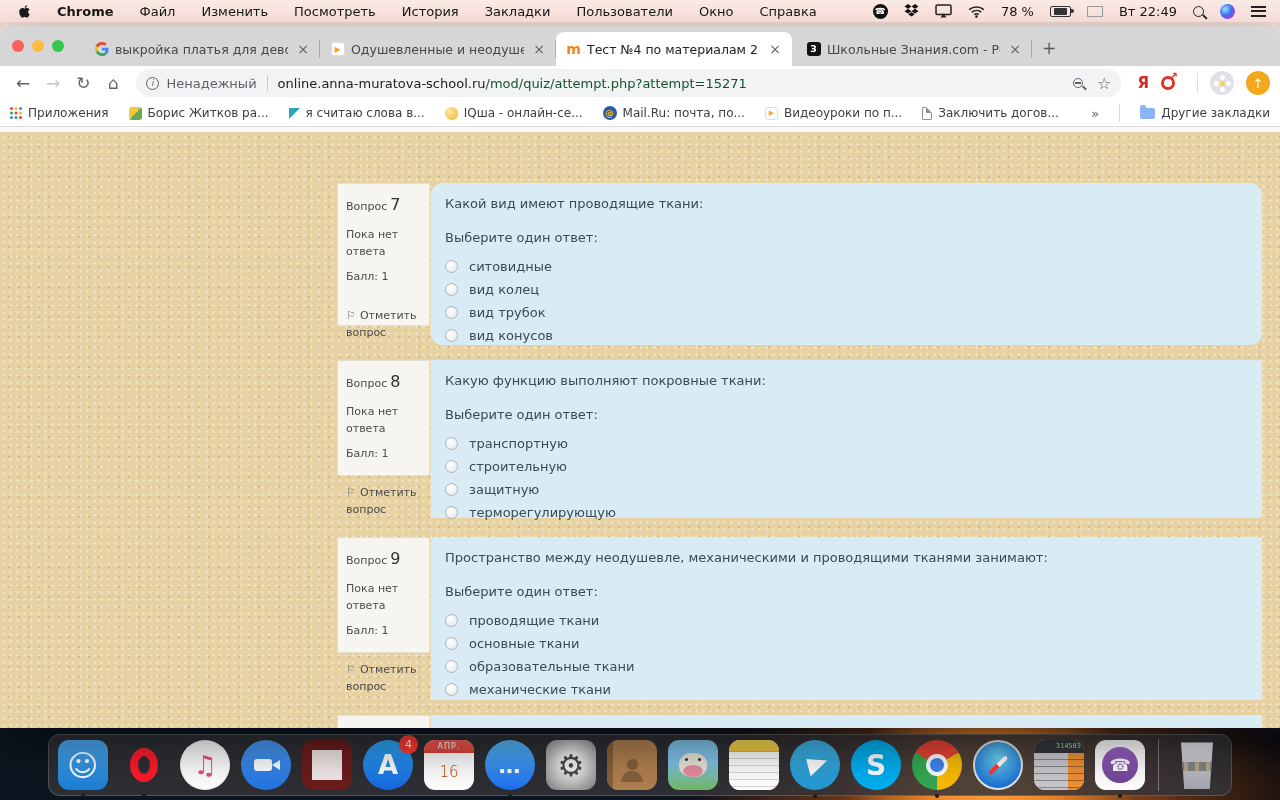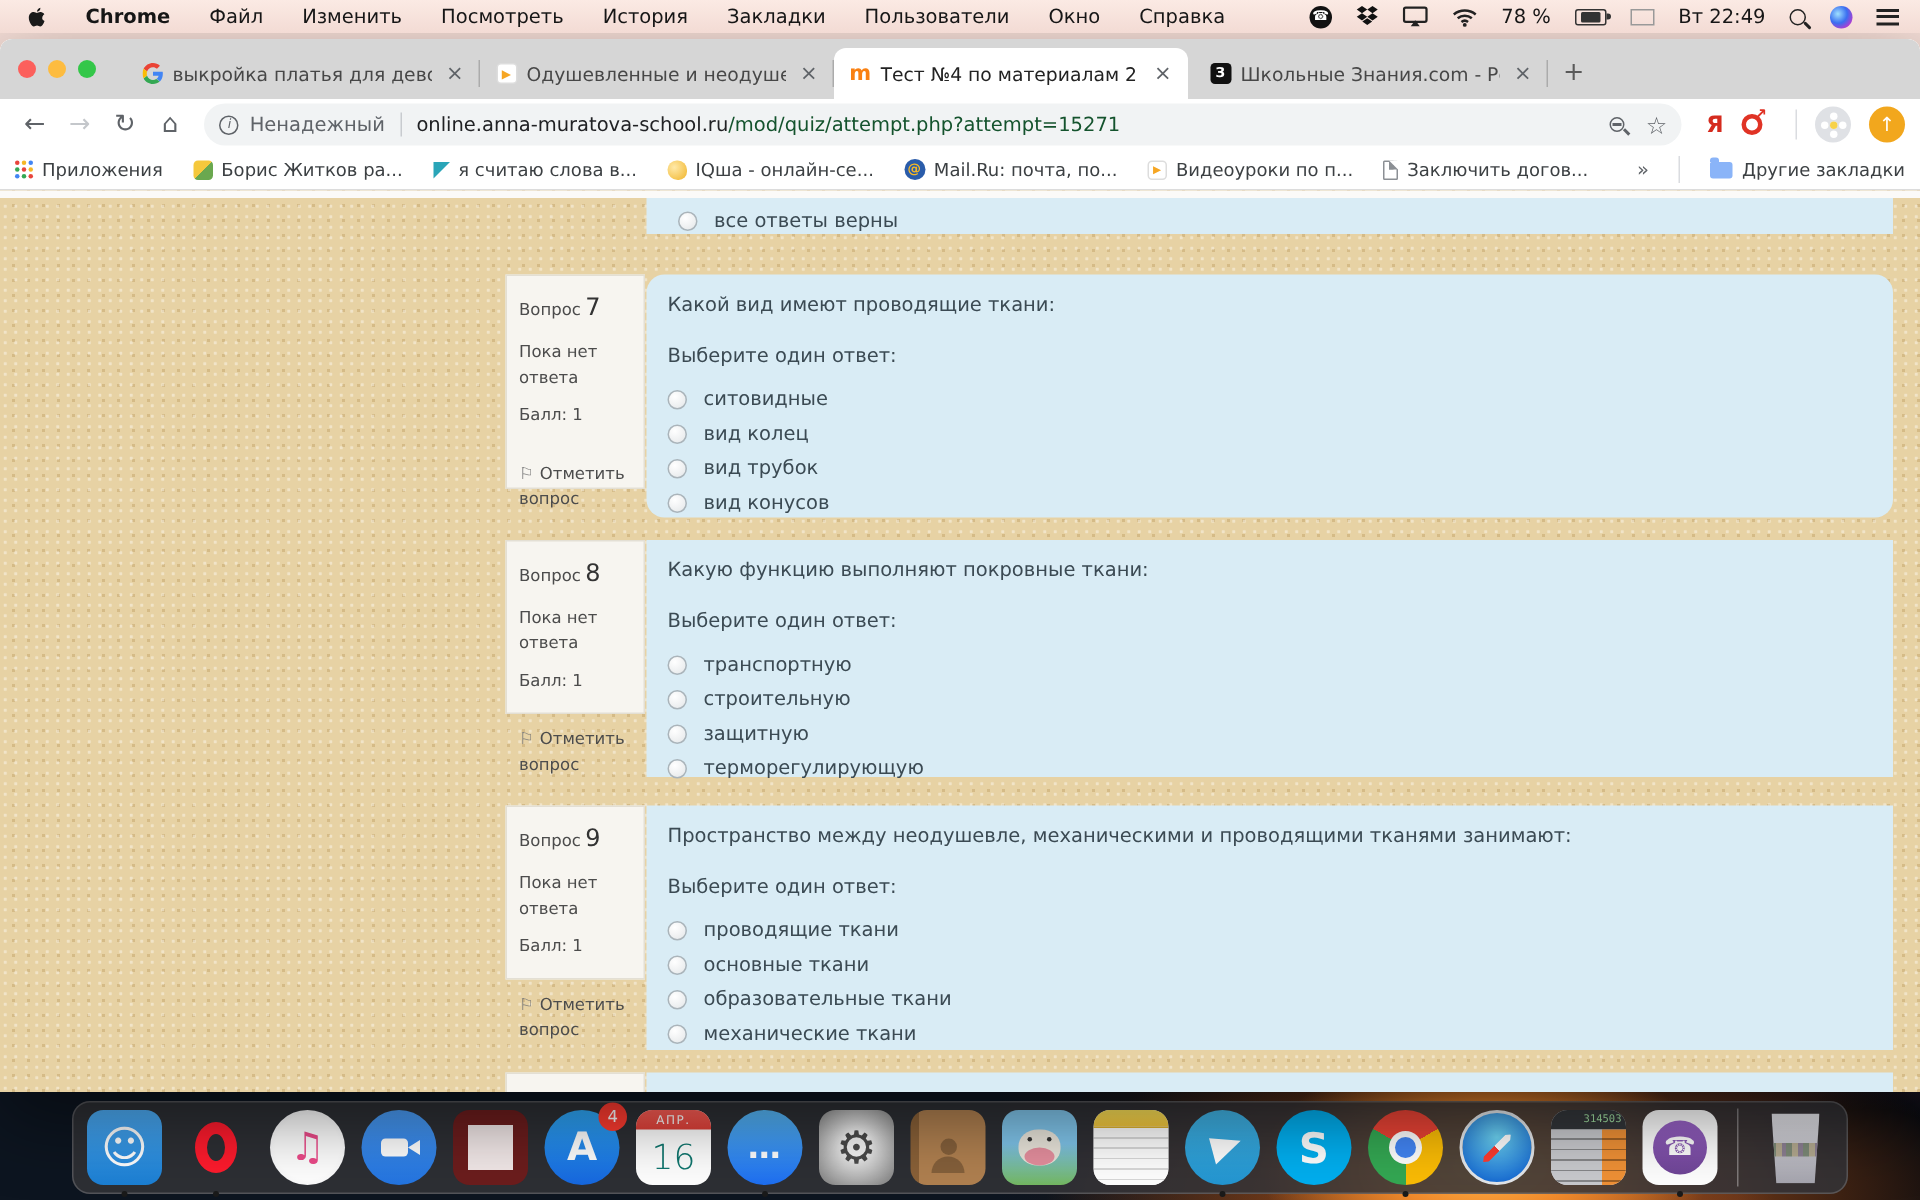--- a/index.html
+++ b/index.html
@@ -146,21 +146,21 @@
   .di-pb { background:#6c1d1d; }
   .pb-grid { width:30px; height:30px; border:2px solid #f2e8e8;
     background:conic-gradient(#c84040 0 25%,#a83434 0 50%,#c84040 0 75%,#a83434 0);
     background-image:linear-gradient(#f2e8e8 0,#f2e8e8 0),conic-gradient(#c84040 0 25%,#a83434 0 50%,#c84040 0 75%,#a83434 0); }
   .di-appstore { border-radius:50%; background:linear-gradient(180deg,#2fa9f8,#1667e0); color:#fff; font-size:26px; font-weight:bold; }
   .badge { position:absolute; top:-5px; right:-5px; width:19px; height:19px; border-radius:50%; background:#ff3b30;
     color:#fff; font-size:11px; display:flex; align-items:center; justify-content:center; z-index:3; }
   .di-cal { background:#fff; flex-direction:column; }
   .cal-m { width:100%; height:13px; background:linear-gradient(#ff5f57,#df4038); color:#fff; font-size:8px;
     line-height:13px; text-align:center; letter-spacing:1px; }
-  .cal-d { flex:1; width:100%; display:flex; align-items:center; justify-content:center; font-size:23px; color:#0f766e; font-weight:300; }
+  .cal-d { flex:1; width:100%; display:flex; align-items:center; justify-content:center; font-size:15px; color:#c2410c; font-weight:300; }
   .di-msg { border-radius:50%; background:linear-gradient(180deg,#57b9f8,#1d6ef2); color:#fff; font-size:22px; font-weight:bold; letter-spacing:1px; }
   .di-prefs { background:radial-gradient(circle at 50% 45%,#f3f3f3 0 22%,#cacaca 48%,#8f8f8f 85%); color:#4a4a4a; font-size:30px; }
   .di-contacts { background:linear-gradient(90deg,#8a6138 0 6px,#b08050 6px); flex-direction:column; justify-content:flex-end; padding-bottom:8px; }
   .ct-head { width:11px; height:11px; border-radius:50%; background:#85603b; margin-bottom:1px; }
   .ct-body { width:22px; height:11px; border-radius:11px 11px 0 0; background:#85603b; }
   .di-farm { background:linear-gradient(180deg,#7fc4ea 0 45%,#74b861); }
   .cow-face { position:relative; width:28px; height:24px; background:#e9e5db; border-radius:46%; }
   .cow-nose { position:absolute; bottom:0; left:4px; width:20px; height:12px; background:#e58f9e; border-radius:50%; }
   .cow-eye { position:absolute; top:5px; width:3px; height:3px; border-radius:50%; background:#333; }
   .di-notes { background:#fff; flex-direction:column; }
@@ -357,26 +357,20 @@
       <span class="bm-divider"></span>
       <span class="bm">
           <span class="folder"></span>
           <span>Другие закладки</span>
         </span>
     </div>
 
     <div class="page">
       <div class="page-top-strip"></div>
 
-      <div class="qblue" style="top:5px; height:24px;">
-        <div class="opt" style="padding-left:21px; margin-top:4px;">
-          <span class="radio"></span>
-          <span>все ответы верны</span>
-        </div>
-      </div>
 
       <div class="qinfo" style="top:56px; height:143px;">
         <span>Вопрос</span><span class="qnum">7</span>
         <div class="line">Пока нет ответа</div>
         <div class="line">Балл: 1</div>
         <div class="flagrow"><span class="flag-ic">⚐</span><span>Отметить вопрос</span></div>
       </div>
       <div class="qblue" style="top:56px; height:162px;border-radius:12px;">
         <div class="qtext">Какой вид имеют проводящие ткани:</div>
         <div class="qprompt">Выберите один ответ:</div>

